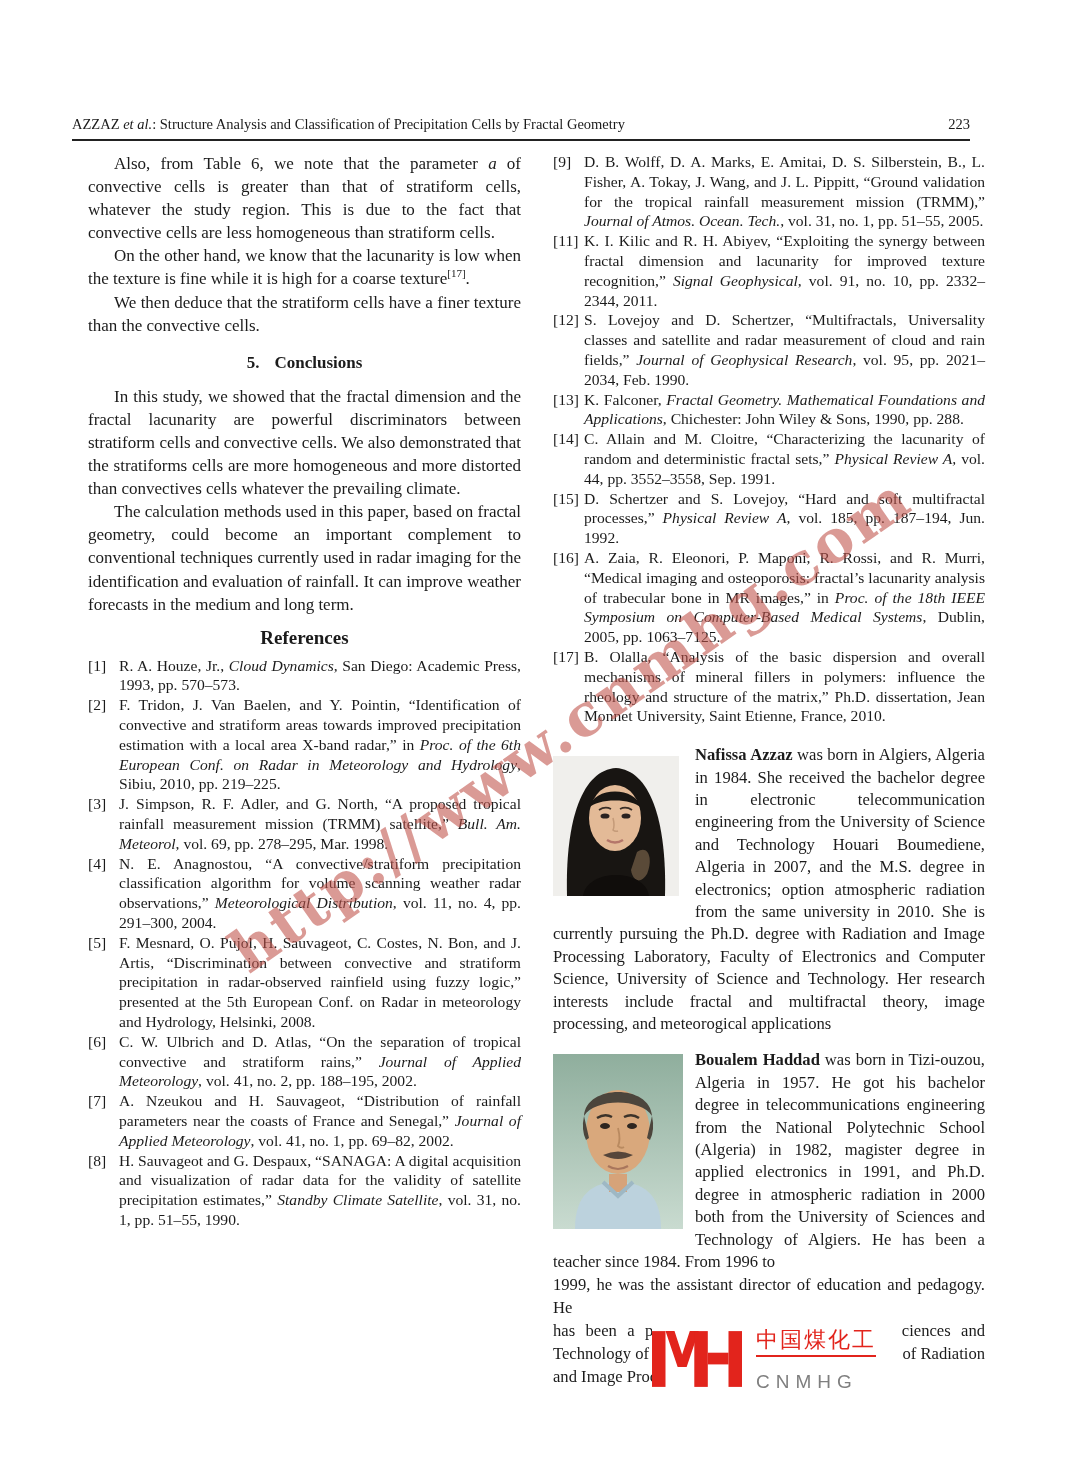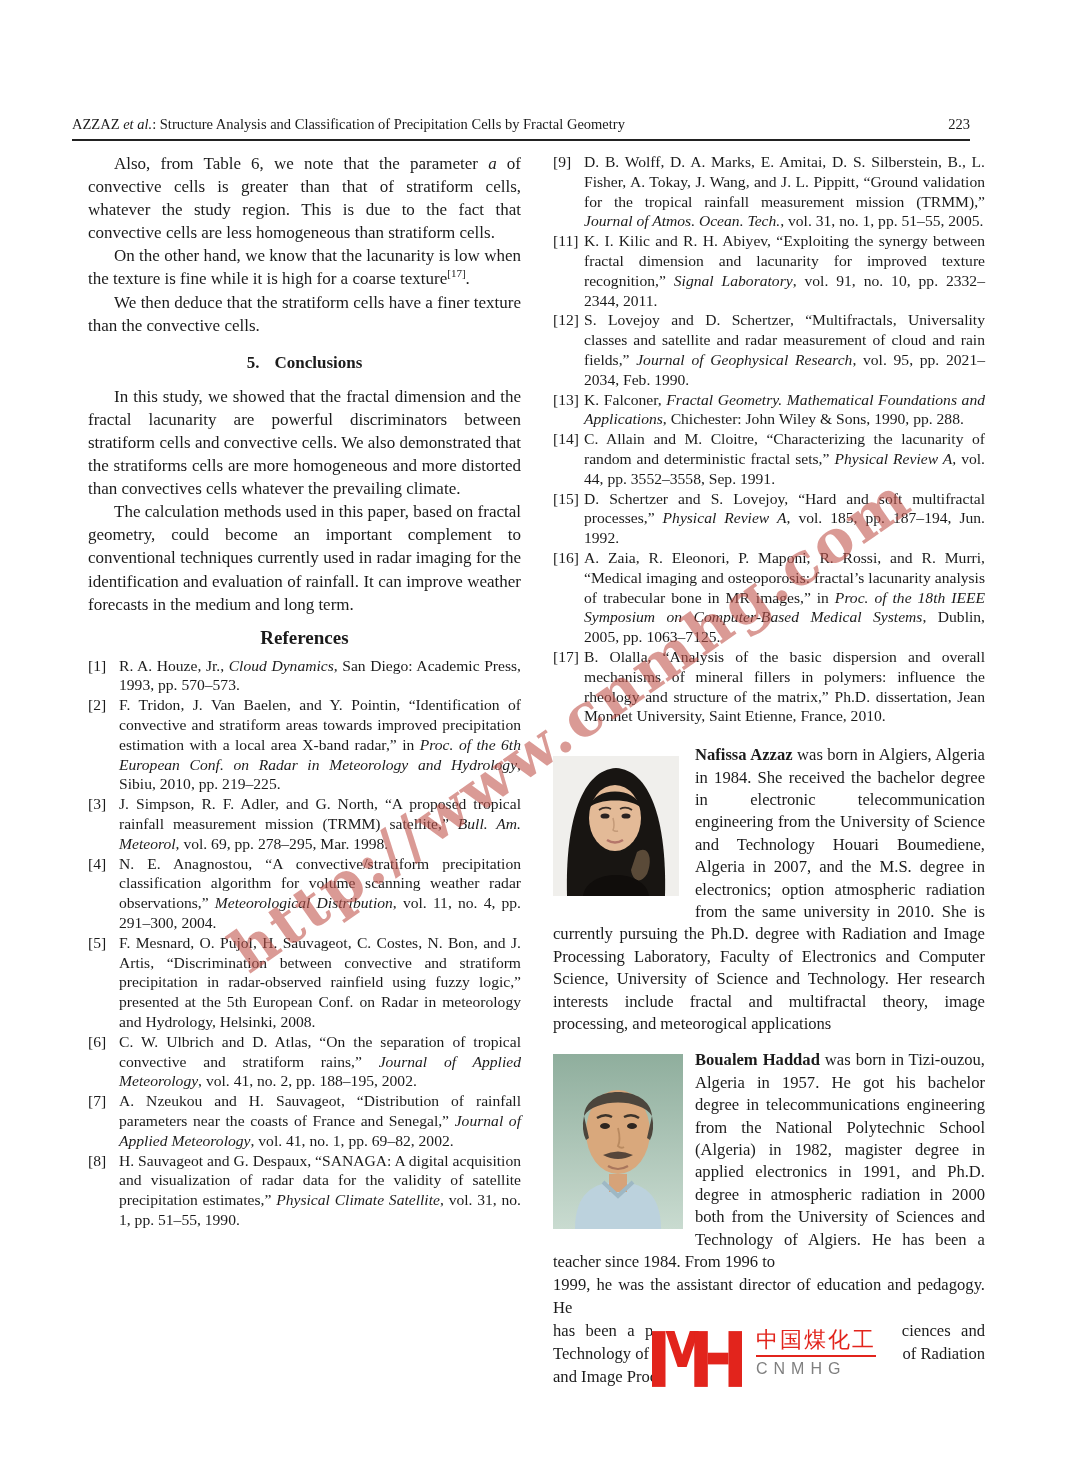--- a/index.html
+++ b/index.html
@@ -64,21 +64,21 @@
   }
 
   
   .logo-box {
     position:absolute; left:652px; top:1314px; width:250px; height:104px;
     background:#ffffff; z-index:6; display:flex; align-items:flex-start;
   }
   .logo-monogram { width:90px; height:58px; margin-top:16px; }
   .logo-right { margin-left:14px; margin-top:14px; }
   .logo-cn { font-size:22px; line-height:24px; letter-spacing:2px; font-family:"Liberation Sans", sans-serif; padding-bottom:3px; border-bottom:2.5px solid; }
-  .logo-latin { font-family:"Liberation Sans", sans-serif; font-size:16px; letter-spacing:6px; margin-top:3px; }
+  .logo-latin { font-family:"Liberation Sans", sans-serif; font-size:19px; letter-spacing:6px; margin-top:14px; }
 </style>
 </head>
 <body>
 
 <div class="page">
 
   <div class="running-header">
     <span><span>AZZAZ </span><span class="etal">et al.</span><span>: Structure Analysis and Classification of Precipitation Cells by Fractal Geometry</span></span>
     <span>223</span>
   </div>
@@ -98,28 +98,28 @@
       </div>
     <div class="h-references">References</div>
     <div class="refs" id="refs-left">
         <div class="ref"><span class="lbl">[1]</span><span>R. A. Houze, Jr., </span><span class="it">Cloud Dynamics</span><span>, San Diego: Academic Press, 1993, pp. 570–573.</span></div>
         <div class="ref"><span class="lbl">[2]</span><span>F. Tridon, J. Van Baelen, and Y. Pointin, “Identification of convective and stratiform areas towards improved precipitation estimation with a local area X-band radar,” in </span><span class="it">Proc. of the 6th European Conf. on Radar in Meteorology and Hydrology</span><span>, Sibiu, 2010, pp. 219–225.</span></div>
         <div class="ref"><span class="lbl">[3]</span><span>J. Simpson, R. F. Adler, and G. North, “A proposed tropical rainfall measurement mission (TRMM) satellite,” </span><span class="it">Bull. Am. Meteorol</span><span>, vol. 69, pp. 278–295, Mar. 1998.</span></div>
         <div class="ref"><span class="lbl">[4]</span><span>N. E. Anagnostou, “A convective/stratiform precipitation classification algorithm for volume scanning weather radar observations,” </span><span class="it">Meteorological Distribution</span><span>, vol. 11, no. 4, pp. 291–300, 2004.</span></div>
         <div class="ref"><span class="lbl">[5]</span><span>F. Mesnard, O. Pujol, H. Sauvageot, C. Costes, N. Bon, and J. Artis, “Discrimination between convective and stratiform precipitation in radar-observed rainfield using fuzzy logic,” presented at the 5th European Conf. on Radar in meteorology and Hydrology, Helsinki, 2008.</span></div>
         <div class="ref"><span class="lbl">[6]</span><span>C. W. Ulbrich and D. Atlas, “On the separation of tropical convective and stratiform rains,” </span><span class="it">Journal of Applied Meteorology</span><span>, vol. 41, no. 2, pp. 188–195, 2002.</span></div>
         <div class="ref"><span class="lbl">[7]</span><span>A. Nzeukou and H. Sauvageot, “Distribution of rainfall parameters near the coasts of France and Senegal,” </span><span class="it">Journal of Applied Meteorology</span><span>, vol. 41, no. 1, pp. 69–82, 2002.</span></div>
-        <div class="ref"><span class="lbl">[8]</span><span>H. Sauvageot and G. Despaux, “SANAGA: A digital acquisition and visualization of radar data for the validity of satellite precipitation estimates,” </span><span class="it">Physical Climate Satellite</span><span>, vol. 31, no. 1, pp. 51–55, 1990.</span></div>
+        <div class="ref"><span class="lbl">[8]</span><span>H. Sauvageot and G. Despaux, “SANAGA: A digital acquisition and visualization of radar data for the validity of satellite precipitation estimates,” </span><span class="it">Standby Climate Satellite</span><span>, vol. 31, no. 1, pp. 51–55, 1990.</span></div>
       </div>
   </div>
 
   <div class="col col-right">
     <div class="refs" id="refs-right">
         <div class="ref"><span class="lbl">[9]</span><span>D. B. Wolff, D. A. Marks, E. Amitai, D. S. Silberstein, B., L. Fisher, A. Tokay, J. Wang, and J. L. Pippitt, “Ground validation for the tropical rainfall measurement mission (TRMM),” </span><span class="it">Journal of Atmos. Ocean. Tech.</span><span>, vol. 31, no. 1, pp. 51–55, 2005.</span></div>
-        <div class="ref"><span class="lbl">[11]</span><span>K. I. Kilic and R. H. Abiyev, “Exploiting the synergy between fractal dimension and lacunarity for improved texture recognition,” </span><span class="it">Signal Laboratory</span><span>, vol. 91, no. 10, pp. 2332–2344, 2011.</span></div>
+        <div class="ref"><span class="lbl">[11]</span><span>K. I. Kilic and R. H. Abiyev, “Exploiting the synergy between fractal dimension and lacunarity for improved texture recognition,” </span><span class="it">Signal Geophysical</span><span>, vol. 91, no. 10, pp. 2332–2344, 2011.</span></div>
         <div class="ref"><span class="lbl">[12]</span><span>S. Lovejoy and D. Schertzer, “Multifractals, Universality classes and satellite and radar measurement of cloud and rain fields,” </span><span class="it">Journal of Geophysical Research</span><span>, vol. 95, pp. 2021–2034, Feb. 1990.</span></div>
         <div class="ref"><span class="lbl">[13]</span><span>K. Falconer, </span><span class="it">Fractal Geometry. Mathematical Foundations and Applications</span><span>, Chichester: John Wiley &amp; Sons, 1990, pp. 288.</span></div>
         <div class="ref"><span class="lbl">[14]</span><span>C. Allain and M. Cloitre, “Characterizing the lacunarity of random and deterministic fractal sets,” </span><span class="it">Physical Review A,</span><span> vol. 44, pp. 3552–3558, Sep. 1991.</span></div>
         <div class="ref"><span class="lbl">[15]</span><span>D. Schertzer and S. Lovejoy, “Hard and soft multifractal processes,” </span><span class="it">Physical Review A</span><span>, vol. 185, pp. 187–194, Jun. 1992.</span></div>
         <div class="ref"><span class="lbl">[16]</span><span>A. Zaia, R. Eleonori, P. Maponi, R. Rossi, and R. Murri, “Medical imaging and osteoporosis: fractal’s lacunarity analysis of trabecular bone in MR images,” in </span><span class="it">Proc. of the 18th IEEE Symposium on Computer-Based Medical Systems</span><span>, Dublin, 2005, pp. 1063–7125.</span></div>
         <div class="ref"><span class="lbl">[17]</span><span>B. Olalla, “Analysis of the basic dispersion and overall mechanisms of mineral fillers in polymers: influence the rheology and structure of the matrix,” Ph.D. dissertation, Jean Monnet University, Saint Etienne, France, 2010.</span></div>
       </div>
 
     <div class="bio">
       <div class="bio-photo b1">

